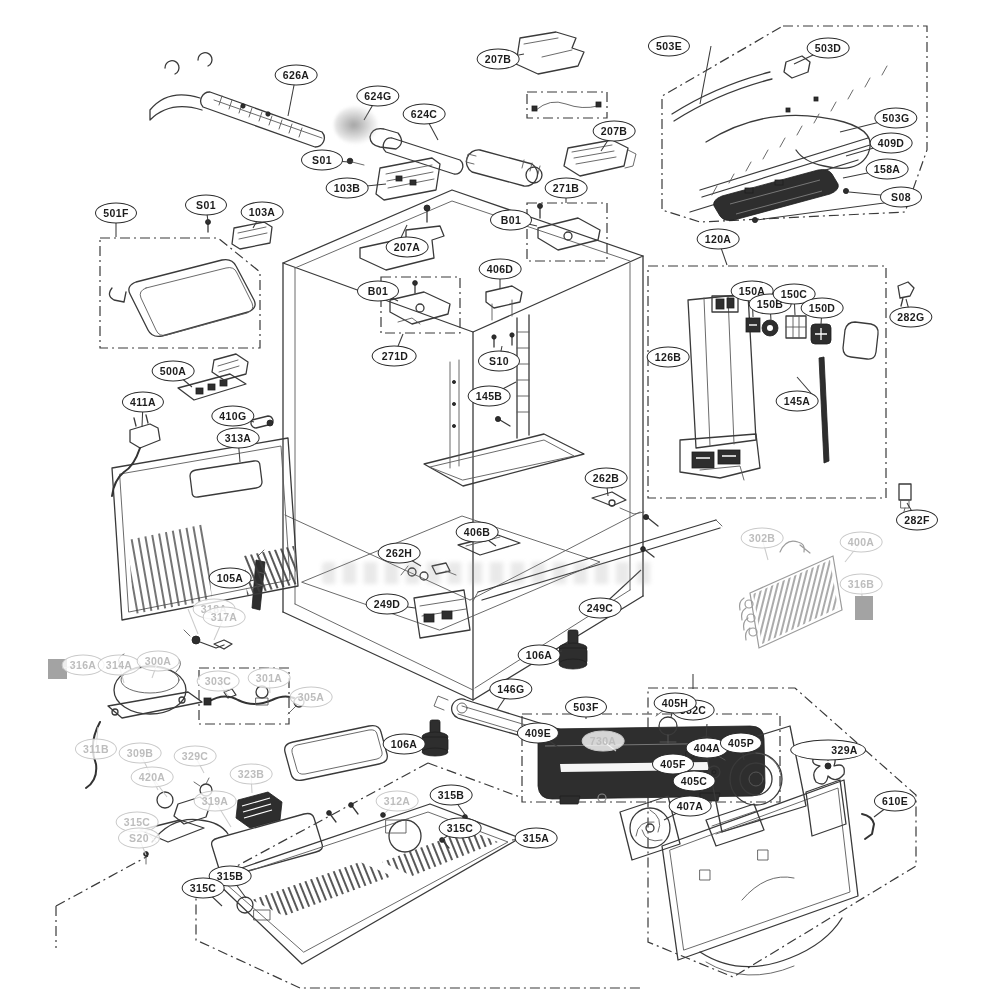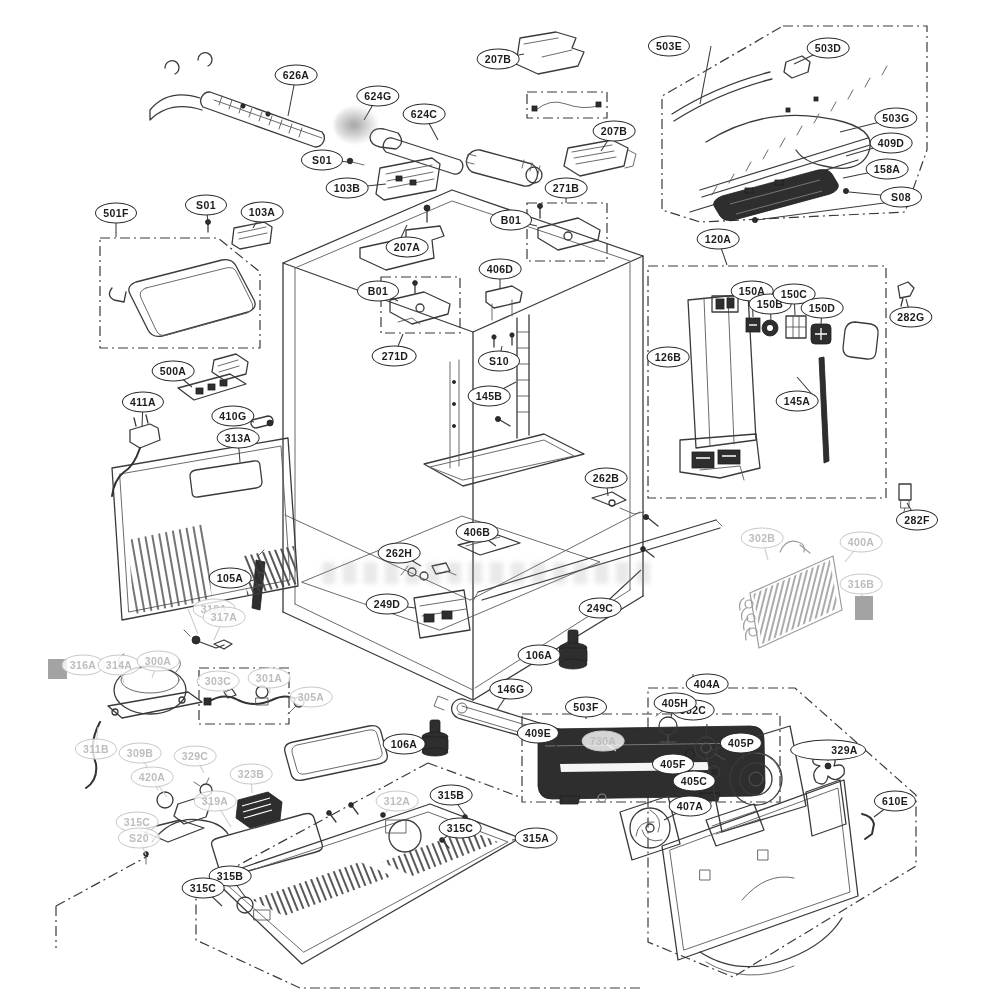--- a/index.html
+++ b/index.html
@@ -602,21 +602,21 @@
       <div class="label" style="left: 387px; top: 604px;">249D</div>
       <div class="label" style="left: 600px; top: 608px;">249C</div>
       <div class="label" style="left: 230px; top: 578px;">105A</div>
       <div class="label" style="left: 539px; top: 655px;">106A</div>
       <div class="label" style="left: 511px; top: 689px;">146G</div>
       <div class="label" style="left: 586px; top: 707px;">503F</div>
       <div class="label" style="left: 538px; top: 733px;">409E</div>
       <div class="label" style="left: 404px; top: 744px;">106A</div>
       <div class="label" style="left: 693px; top: 674px; margin-top: 36px;">332C</div>
       <div class="label" style="left: 675px; top: 703px;">405H</div>
-      <div class="label" style="left: 707px; top: 684px;">404A</div>
+      <div class="label" style="left: 707px; top: 748px;">404A</div>
       <div class="label" style="left: 741px; top: 743px;">405P</div>
       <div class="label" style="left: 673px; top: 764px;">405F</div>
       <div class="label" style="left: 694px; top: 781px;">405C</div>
       <div class="label" style="left: 690px; top: 806px; text-align: right;">407A</div>
       <div class="label" style="left: 828px; top: 750px; padding-left: 40px;">329A</div>
       <div class="label" style="left: 895px; top: 801px;">610E</div>
       <div class="label" style="left: 451px; top: 795px;">315B</div>
       <div class="label" style="left: 460px; top: 828px;">315C</div>
       <div class="label" style="left: 536px; top: 838px;">315A</div>
       <div class="label" style="left: 230px; top: 876px;">315B</div>

